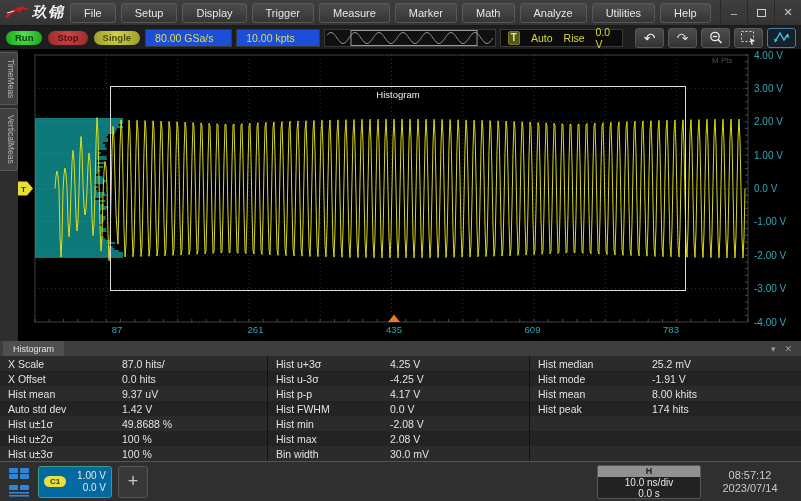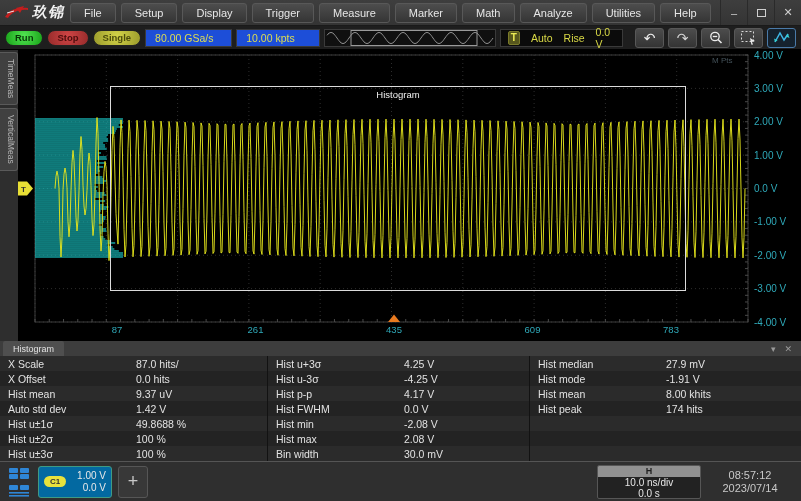--- a/index.html
+++ b/index.html
@@ -68,21 +68,21 @@
     background:#4f4f4f;color:#e2e2e2;font-size:9px;border-radius:2px 2px 0 0;}
   #results-header .spacer{flex:1;}
   .hdr-icon{color:#9a9a9a;font-size:9px;margin-right:9px;}
   #histogram-table{height:105px;display:flex;}
   .res-col{height:105px;border-right:1px solid #121212;display:flex;flex-direction:column;}
   .res-col:nth-child(1){width:268px;}
   .res-col:nth-child(2){width:262px;}
   .res-col:nth-child(3){width:271px;border-right:none;}
   .res-row{height:15px;display:flex;align-items:center;background:#2b2b2b;font-size:10.5px;color:#e2e2e2;}
   .res-row.alt{background:#232323;}
-  .res-label{width:136px;padding-left:8px;white-space:nowrap;}
+  .res-label{width:122px;padding-left:8px;white-space:nowrap;}
   .res-value{flex:1;white-space:nowrap;}
 
   
   #bottombar{height:40px;background:#2f2f2f;border-top:1px solid #555;display:flex;
     align-items:center;padding:0 6px;gap:6px;}
   #layout-btns{display:flex;flex-direction:column;gap:2px;}
   .layout-btn{width:26px;height:15px;display:flex;align-items:center;justify-content:center;}
   #channel-card{width:74px;height:32px;border:1px solid #3f9a85;border-radius:3px;
     background:#0369a1;display:flex;align-items:center;padding:0 5px;gap:4px;}
   #c1-badge{background:#e8e23c;color:#333;font-size:8px;font-weight:bold;border-radius:6px;
@@ -464,21 +464,21 @@
           <span class="res-value">2.08 V</span>
         </div>
         <div class="res-row">
           <span class="res-label">Bin width</span>
           <span class="res-value">30.0 mV</span>
         </div>
       </div>
       <div class="res-col">
         <div class="res-row">
           <span class="res-label">Hist median</span>
-          <span class="res-value">27.9 mV</span>
+          <span class="res-value">25.2 mV</span>
         </div>
         <div class="res-row alt">
           <span class="res-label">Hist mode</span>
           <span class="res-value">-1.91 V</span>
         </div>
         <div class="res-row">
           <span class="res-label">Hist mean</span>
           <span class="res-value">8.00 khits</span>
         </div>
         <div class="res-row alt">

